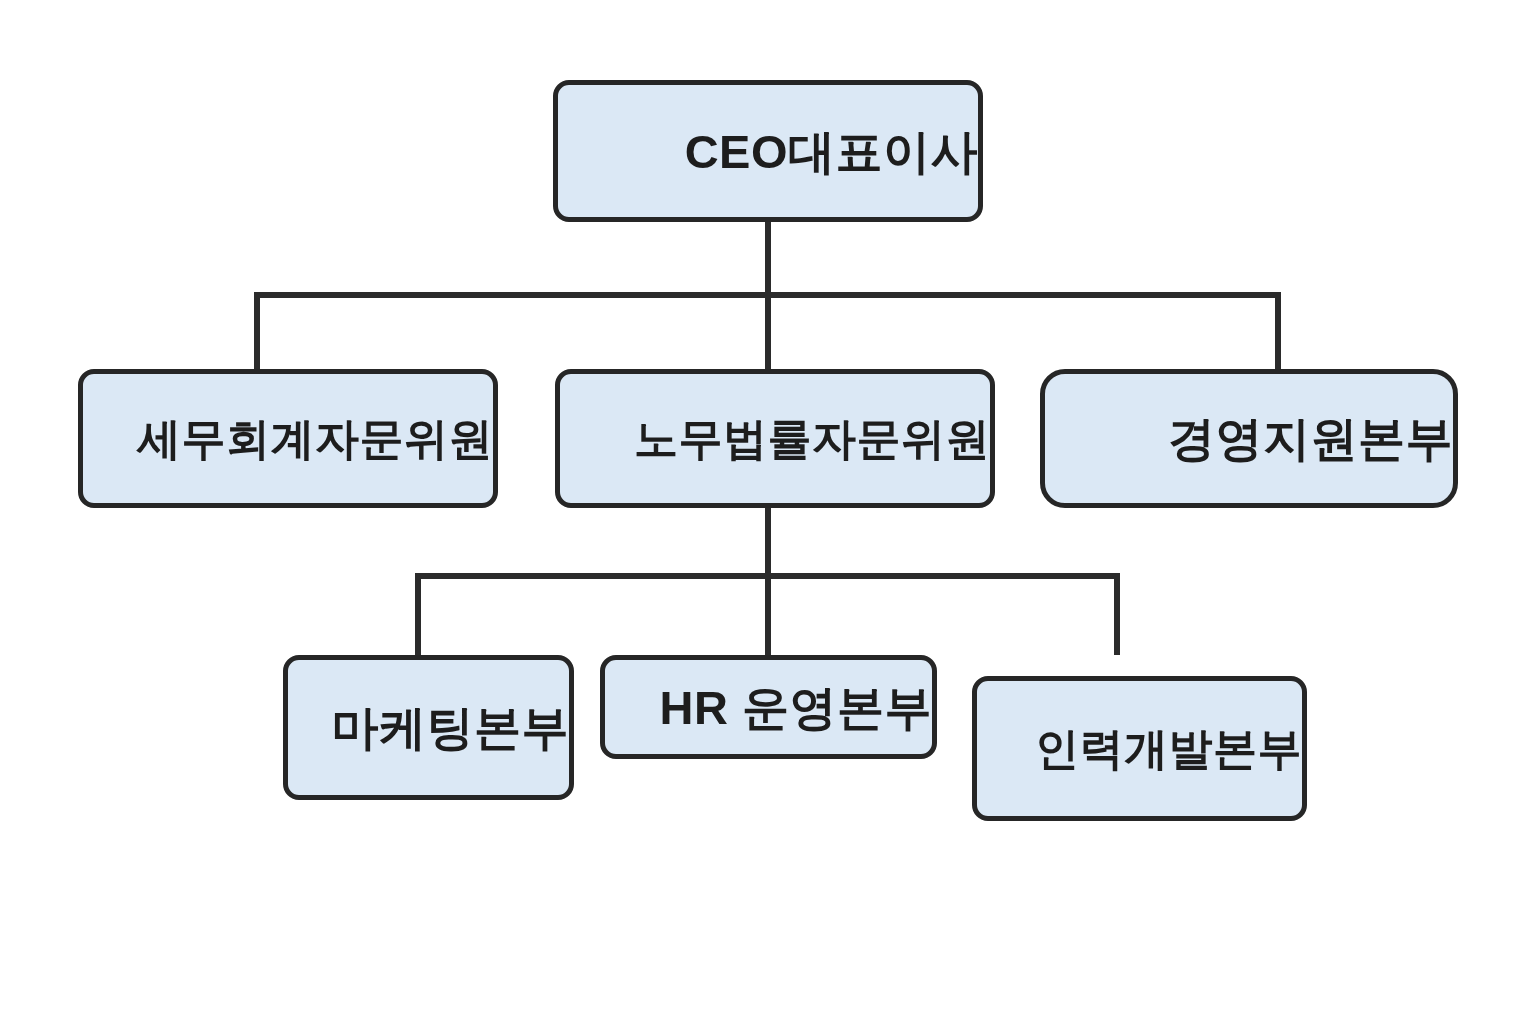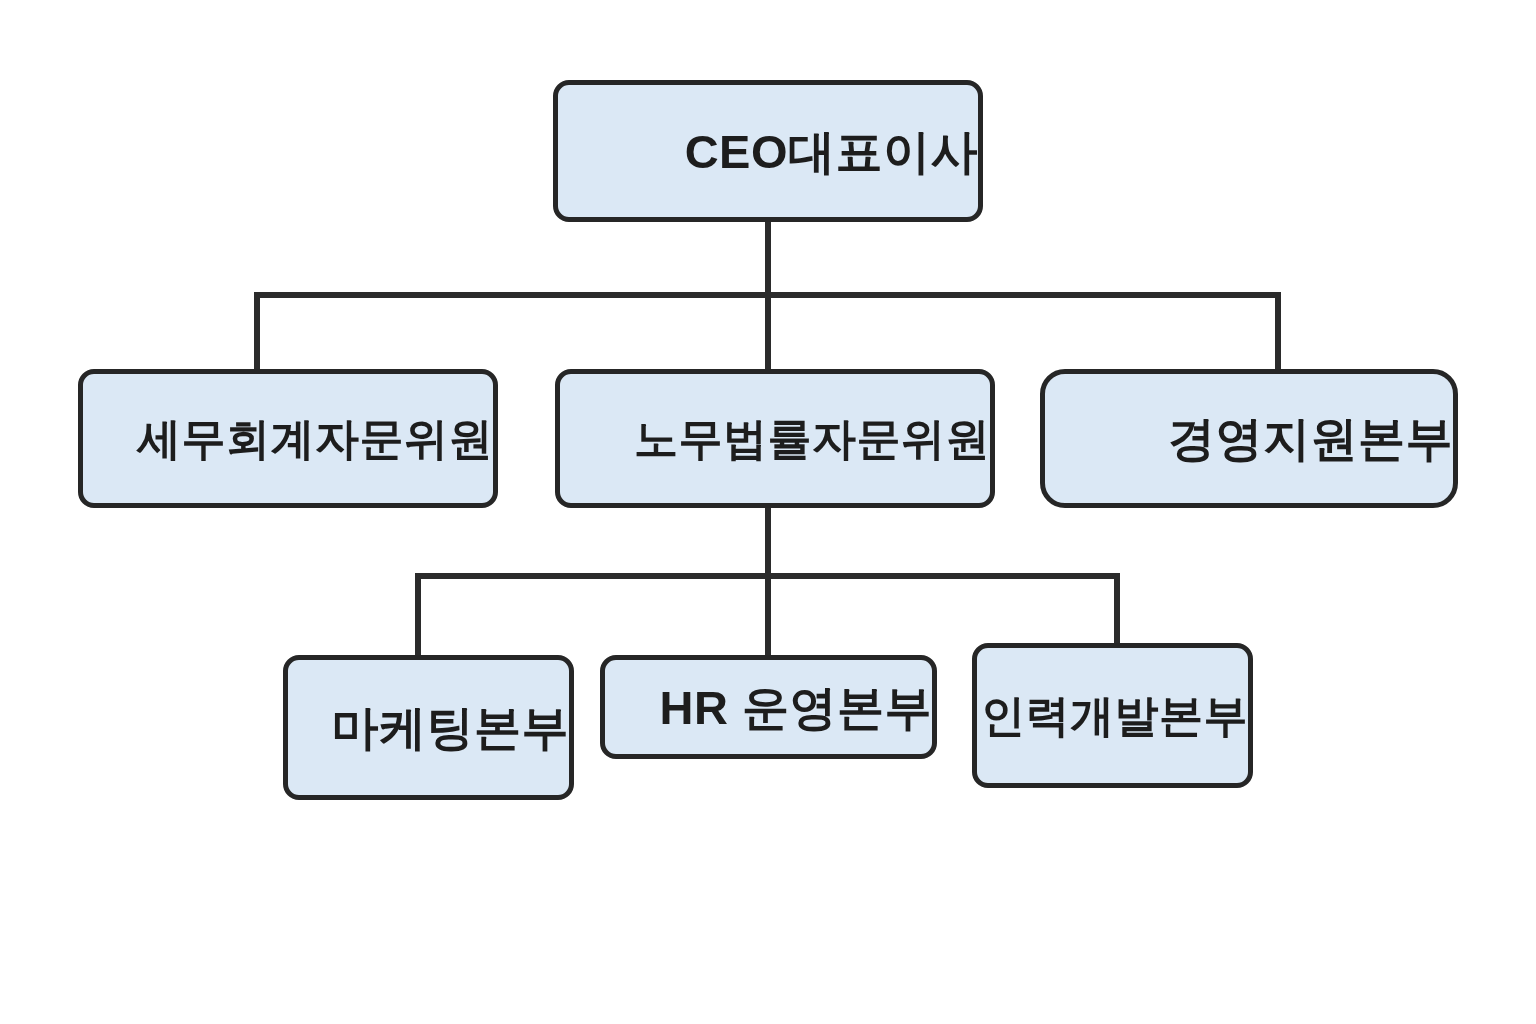--- a/index.html
+++ b/index.html
@@ -46,21 +46,21 @@
     letter-spacing: 0.5px;
     line-height: 1;
   }
 
   .node-ceo                { left: 553px;  top: 80px;  width: 430px; height: 142px; }
   .node-tax-advisor        { left: 78px;   top: 369px; width: 420px; height: 139px; font-size: 44px; padding-left: 22px; }
   .node-labor-advisor      { left: 555px;  top: 369px; width: 440px; height: 139px; font-size: 44px; }
   .node-management-support { left: 1040px; top: 369px; width: 418px; height: 139px; border-radius: 25px; }
   .node-marketing          { left: 239px;  top: 655px; width: 291px; height: 145px; margin-left: 44px; }
   .node-hr-operations      { left: 600px;  top: 655px; width: 337px; height: 104px; }
-  .node-hr-development     { left: 972px;  top: 643px; width: 281px; height: 145px; font-size: 44px; }
+  .node-hr-development     { left: 972px;  top: 676px; width: 335px; height: 145px; font-size: 44px; }
 </style>
 </head>
 <body>
 
 <div class="canvas">
 
   <svg class="connectors" viewBox="0 0 1536 1024" aria-hidden="true">
 
     <path d="M768 220 L768 369"></path>
 

